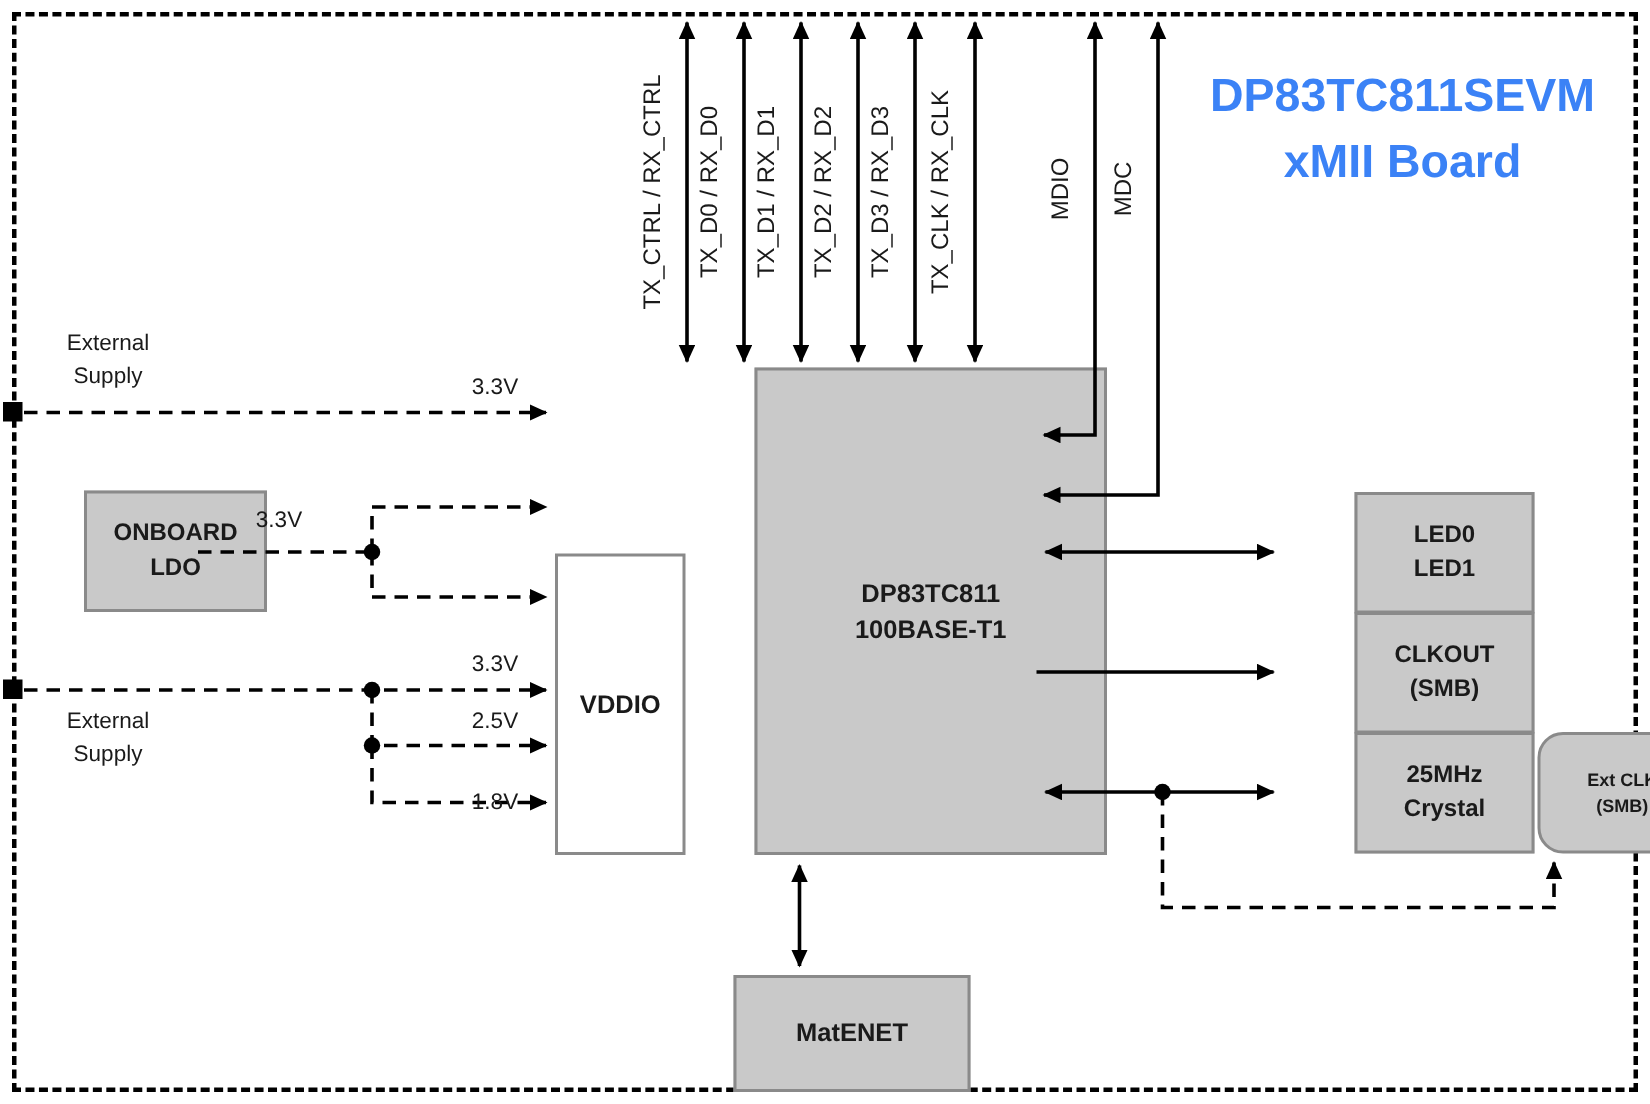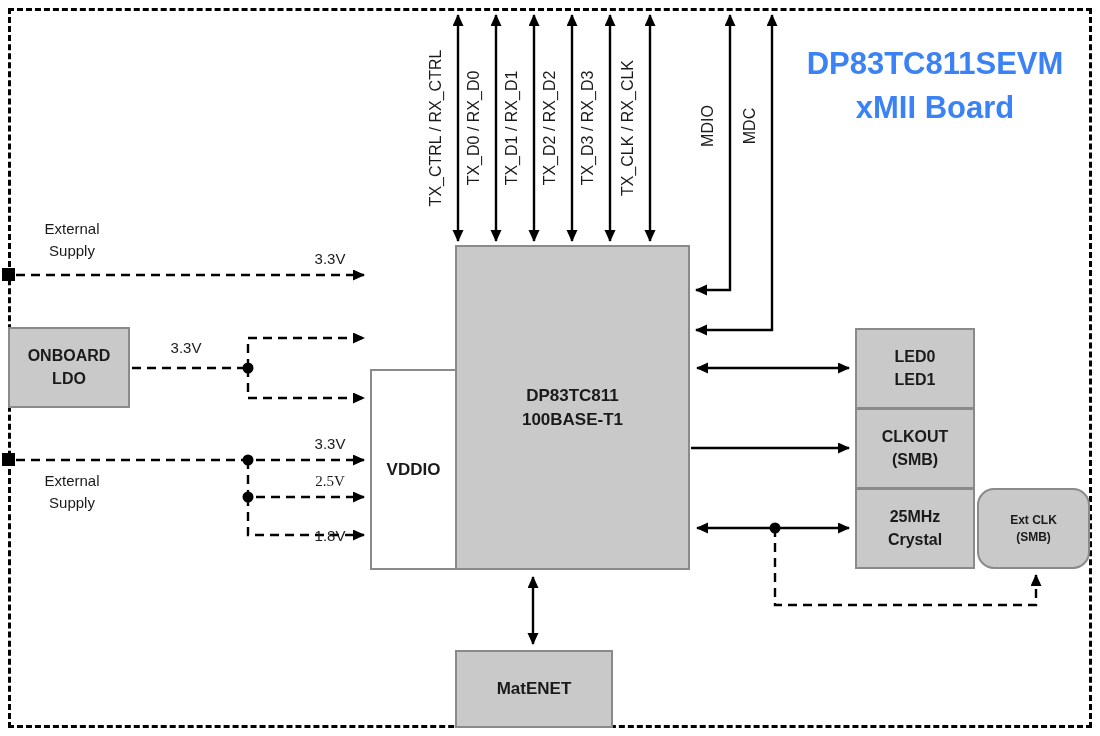--- a/index.html
+++ b/index.html
@@ -5,31 +5,31 @@
   html,body{margin:0;padding:0;background:#fff;}
   .board{position:relative;width:1100px;height:736px;background:#ffffff;
          font-family:"Liberation Sans",sans-serif;color:#1a1a1a;overflow:hidden;}
   .frame{position:absolute;left:8px;top:8px;width:1084px;height:720px;
          border:3px dashed #000;box-sizing:border-box;}
   .title{position:absolute;left:775px;top:42px;width:320px;text-align:center;
          font-weight:bold;font-size:31px;line-height:1.42;color:#3b82f6;}
   .block{position:absolute;display:flex;flex-direction:column;align-items:center;
          justify-content:center;font-weight:bold;font-size:17px;line-height:1.4;
          text-align:center;box-sizing:border-box;}
-  .gray{background:#c9c9c9;border:2px solid #8a8a8a;}
+  .gray{background:#c9c9c9;border:2px solid #8a8a8a;margin-left:48px;}
   .white{background:#ffffff;border:2px solid #8a8a8a;}
   .chip{left:455px;top:245px;width:235px;height:325px;z-index:2;}
   .vdda{left:370px;top:245px;width:87px;height:126px;z-index:1;}
   .vddio{left:370px;top:369px;width:87px;height:201px;z-index:1;}
   .ldo{left:8px;top:327px;width:122px;height:81px;font-size:16px;}
   .led{left:855px;top:328px;width:120px;height:81px;font-size:16px;}
   .clkout{left:855px;top:408px;width:120px;height:81px;font-size:16px;}
   .crystal{left:855px;top:488px;width:120px;height:81px;font-size:16px;}
   .extclk{left:977px;top:488px;width:113px;height:81px;font-size:12px;border-radius:17px;}
-  .matenet{left:455px;top:650px;width:158px;height:78px;}
+  .matenet{left:441px;top:650px;width:158px;height:78px;}
   .wires{position:absolute;left:0;top:0;width:1100px;height:736px;z-index:3;pointer-events:none;}
   .wires .s{stroke:#000;stroke-width:2.4;fill:none;}
   .wires .d{stroke:#000;stroke-width:2.4;fill:none;stroke-dasharray:9 6;}
   .rlabel{position:absolute;transform:translate(-50%,-50%) rotate(-90deg);
           white-space:nowrap;font-size:16px;z-index:4;}
   .vlabel{position:absolute;transform:translate(-50%,-50%);font-size:15px;z-index:4;}
   .slabel{position:absolute;transform:translate(-50%,-50%);font-size:15px;
           text-align:center;line-height:1.45;z-index:4;}
 </style>
 </head>
@@ -121,21 +121,21 @@
   <div class="rlabel" style="left:512px;top:128px;">TX_D1 / RX_D1</div>
   <div class="rlabel" style="left:550px;top:128px;">TX_D2 / RX_D2</div>
   <div class="rlabel" style="left:588px;top:128px;">TX_D3 / RX_D3</div>
   <div class="rlabel" style="left:628px;top:128px;">TX_CLK / RX_CLK</div>
   <div class="rlabel" style="left:708px;top:126px;">MDIO</div>
   <div class="rlabel" style="left:750px;top:126px;">MDC</div>
 
   <div class="vlabel" style="left:330px;top:258px;">3.3V</div>
   <div class="vlabel" style="left:186px;top:347px;">3.3V</div>
   <div class="vlabel" style="left:330px;top:443px;">3.3V</div>
-  <div class="vlabel" style="left:330px;top:481px;font-family:Liberation Serif, serif;">2.5V</div>
+  <div class="vlabel" style="left:330px;top:481px;">2.5V</div>
   <div class="vlabel" style="left:330px;top:535px;">1.8V</div>
 
   <div class="slabel" style="left:72px;top:240px;">
     <div>External</div>
     <div>Supply</div>
   </div>
   <div class="slabel" style="left:72px;top:492px;">
     <div>External</div>
     <div>Supply</div>
   </div>

